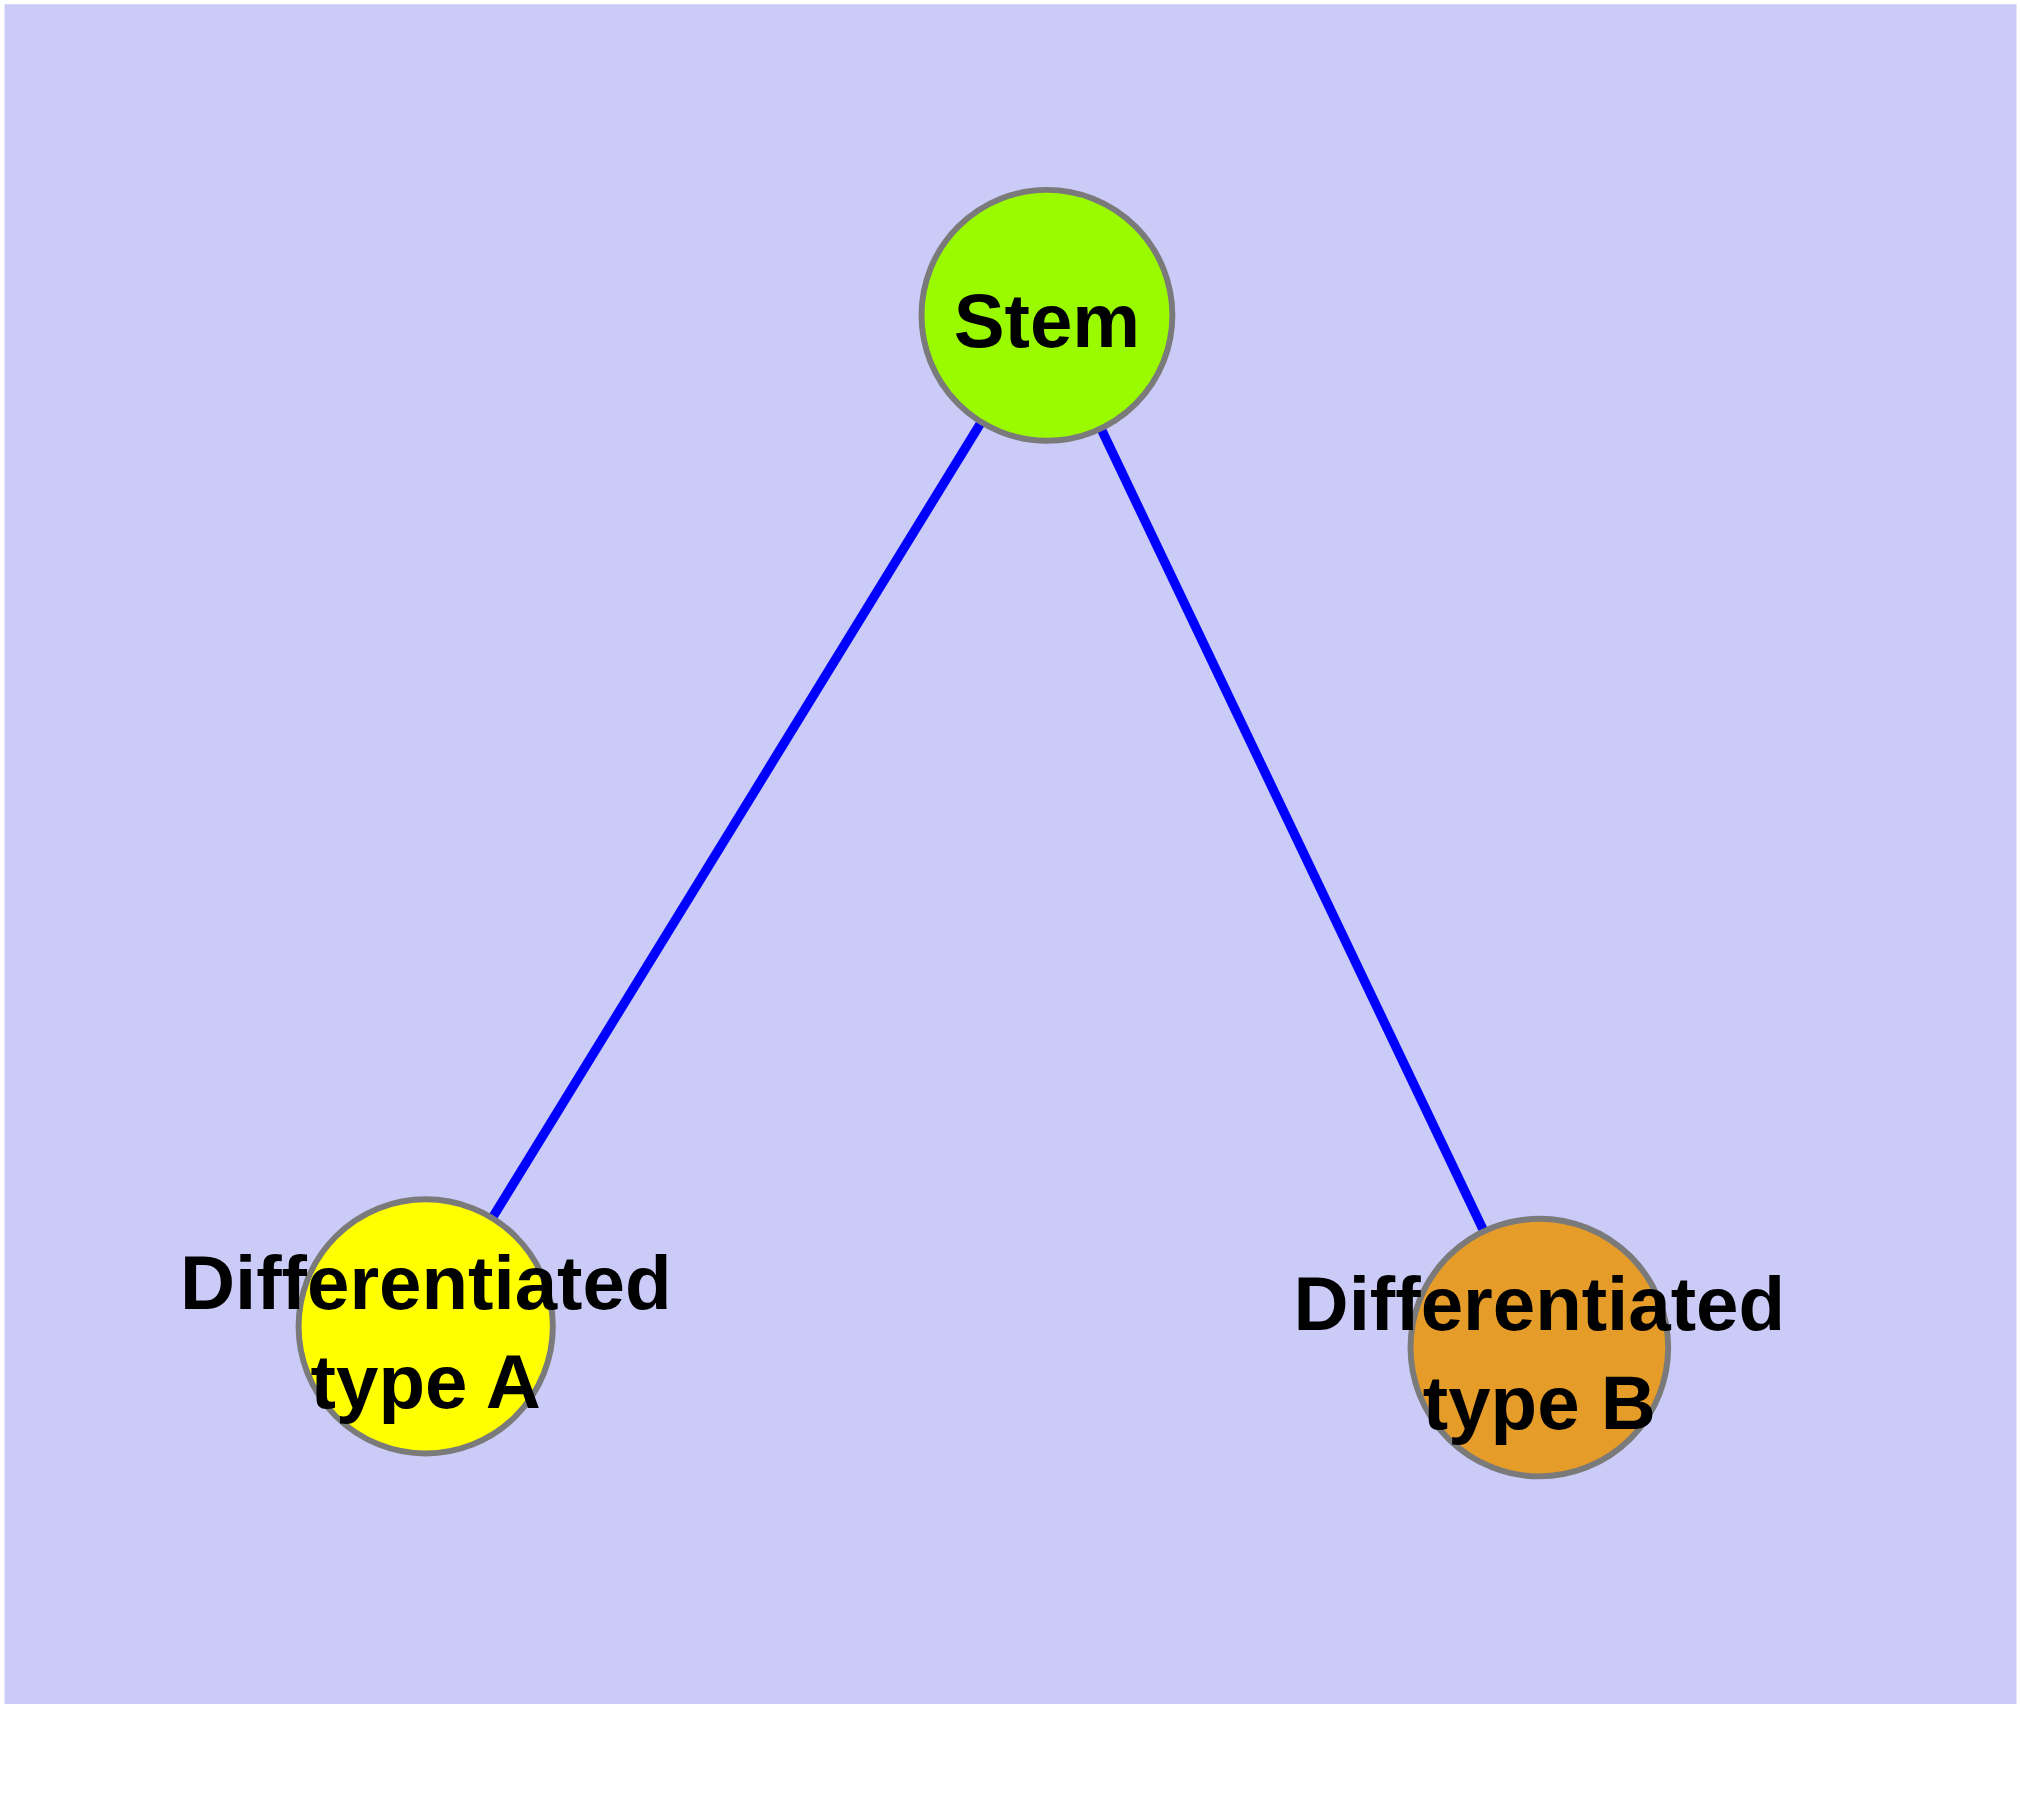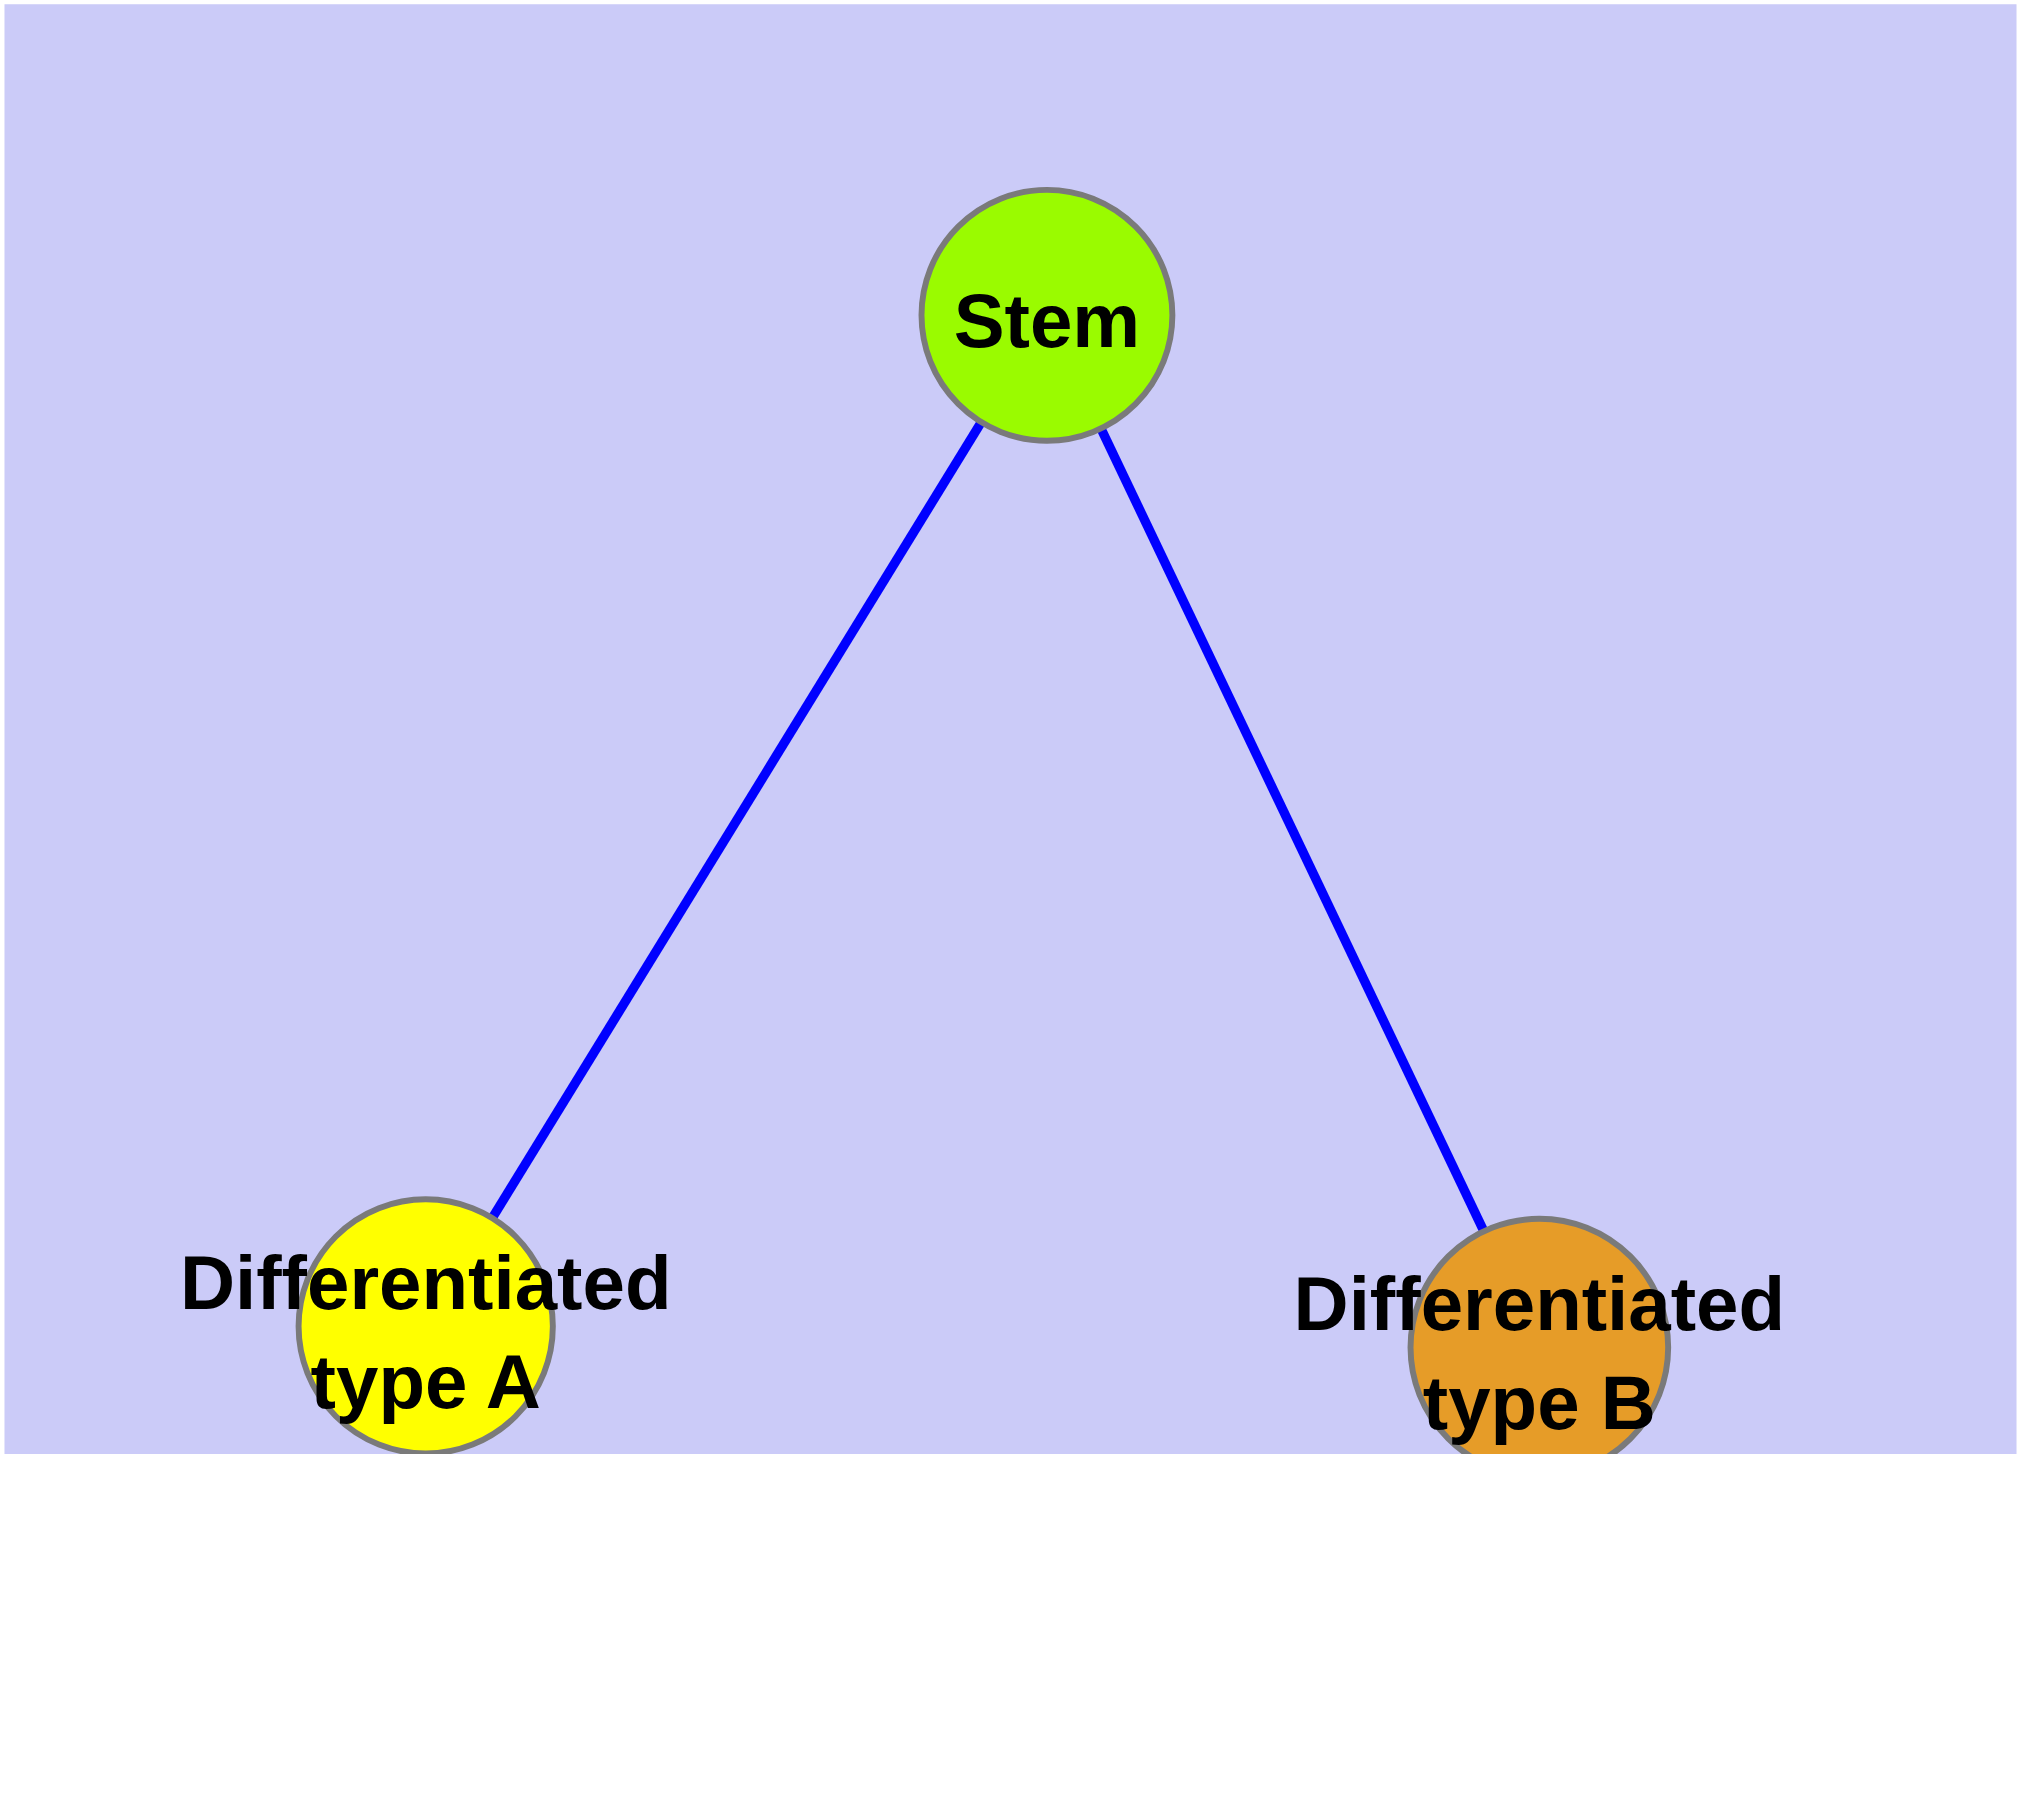--- a/index.html
+++ b/index.html
@@ -3,21 +3,21 @@
 <meta charset="utf-8">
 <style>
   html, body {
     margin: 0;
     padding: 0;
     background: #ffffff;
   }
   .page {
     position: relative;
     width: 2021px;
-    height: 1454px;
+    height: 1704px;
     background: #ffffff;
   }
   svg.diagram {
     display: block;
     width: 2021px;
     height: 1812px;
   }
   .node-label {
     font-family: "Liberation Sans", "DejaVu Sans", sans-serif;
     font-weight: bold;

